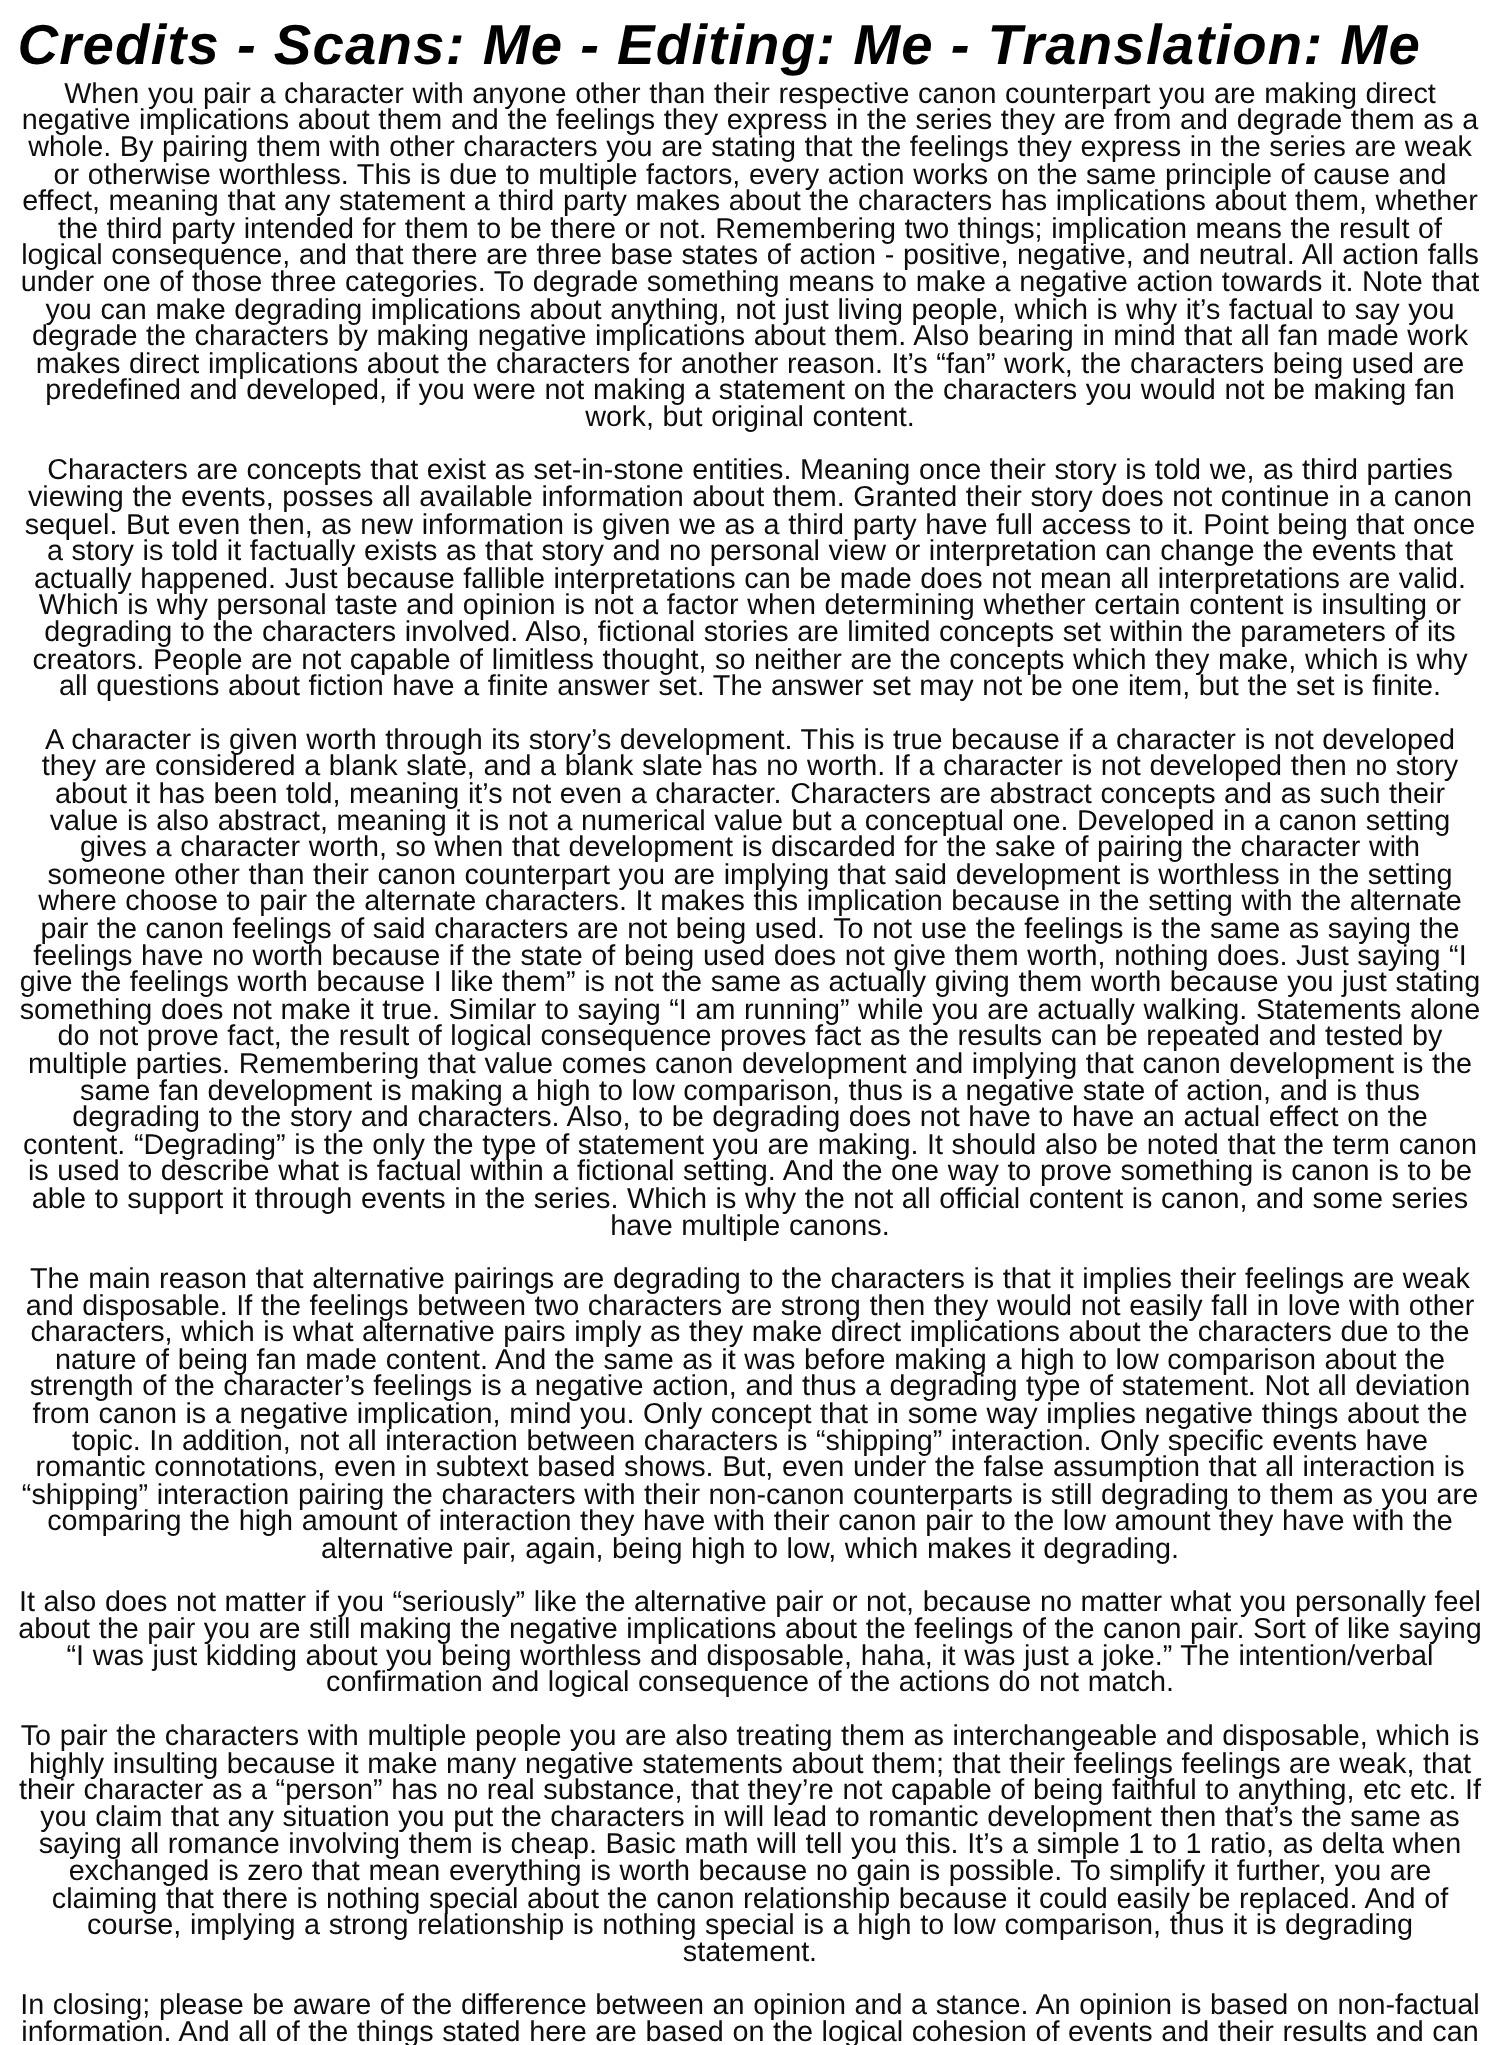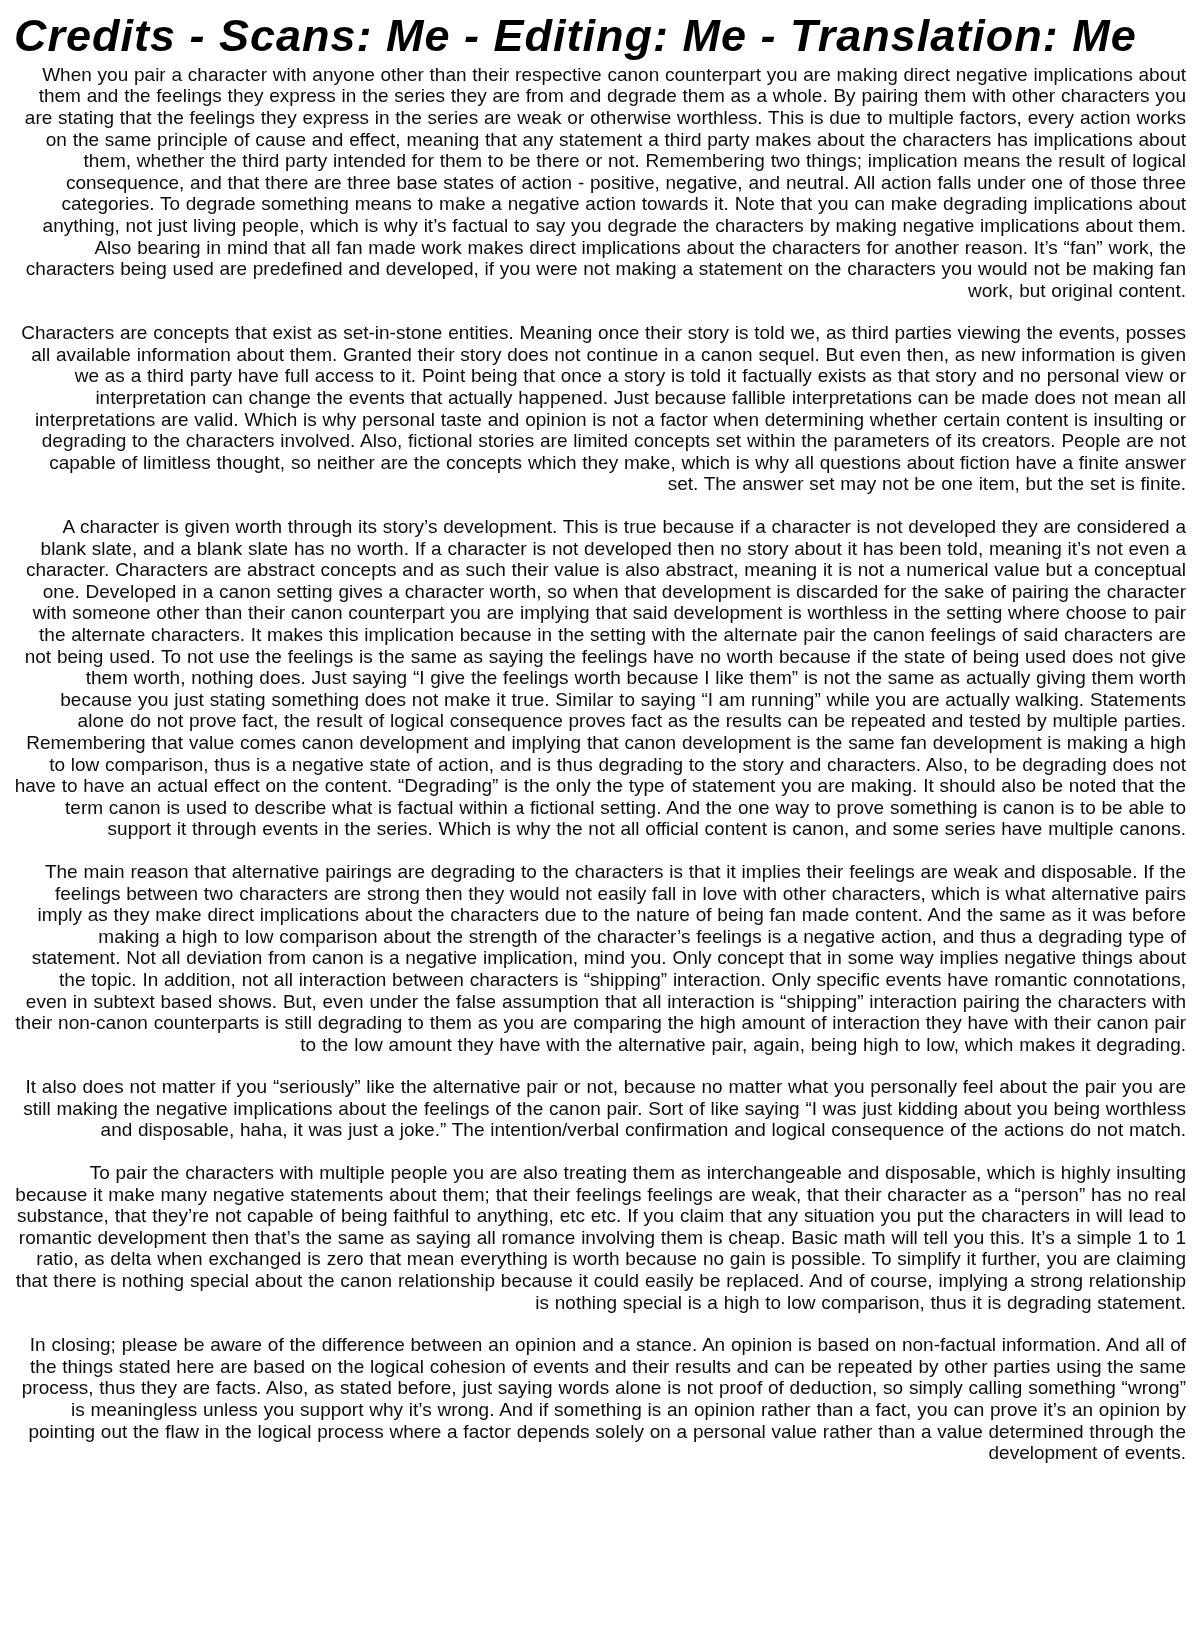--- a/index.html
+++ b/index.html
@@ -33,25 +33,25 @@
     white-space: nowrap;
   }
   .notes-heading {
     font-size: 29px;
     font-weight: 400;
     color: #000000;
     margin: 0 0 2px 0;
     line-height: 1.05;
   }
   .body-text p {
-    font-size: 19px;
+    font-size: 23px;
     line-height: 21.6px;
     margin: 0 0 21px 0;
     color: #0d0d0d;
-    text-align: right;
+    text-align: center;
     word-spacing: 0.5px;
   }
 </style>
 </head>
 <body>
 
 <div class="page">
   <div class="credits-title">Credits - Scans: Me - Editing: Me - Translation: Me</div>
 
 

